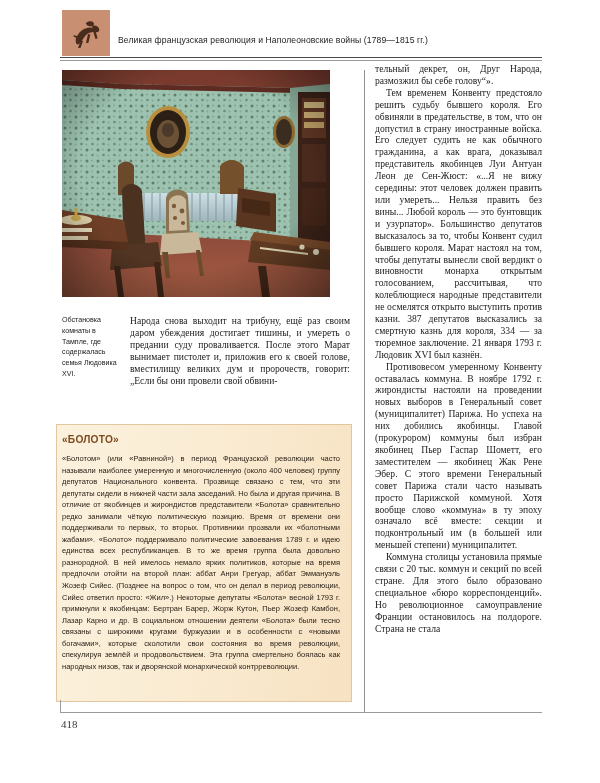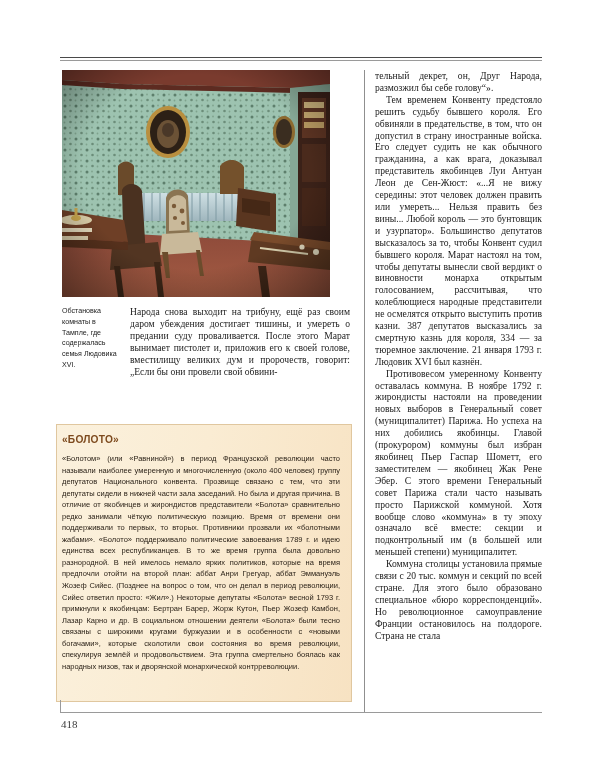--- a/index.html
+++ b/index.html
@@ -57,21 +57,21 @@
   }
 
   
   #col-left {
     position: absolute;
     left: 62px; top: 70px;
     width: 288px;
   }
   #col-right {
     position: absolute;
-    left: 375px; top: 70px;
+    left: 375px; top: 63px;
     width: 167px;
   }
   #col-divider {
     position: absolute;
     left: 364px; top: 70px;
     width: 1px; height: 642px;
     background: #8f8f8f;
   }
 
   
@@ -79,21 +79,21 @@
     position: relative;
     width: 268px; height: 227px;
     background: #3a2a22;
     overflow: hidden;
   }
   #photo svg { display: block; }
 
   
   #lead-row {
     display: flex;
-    margin-top: 9px;
+    margin-top: 18px;
   }
   #photo-caption {
     width: 62px;
     flex: 0 0 62px;
     font-family: "Liberation Sans", sans-serif;
     font-size: 7.1px;
     line-height: 10.8px;
     color: #222;
   }
   #lead-text {
@@ -162,20 +162,37 @@
     font-family: "Liberation Serif", serif;
     font-size: 11px;
     color: #3a3a3a;
   }
 </style>
 </head>
 <body>
 
 <div id="page">
 
+  <div id="runhead">
+    <div id="runhead-logo">
+      <svg width="48" height="46" viewBox="0 0 48 46" xmlns="http://www.w3.org/2000/svg">
+        <rect width="48" height="46" fill="#c98f72"></rect>
+        <g fill="#4a2c1c">
+          <path d="M14 28 C16 24 18 21 22 19 C25 17.5 28 17 31 18 C33 18.7 34 20 33 21 C31.5 22.5 29 22 27 23 C24.5 24.2 22.5 26.5 21 29 C19.8 31 18.6 33 17 34 C15.6 34.8 14.3 34.3 14 33 C13.8 31.5 13.4 29.6 14 28 Z"></path>
+          <path d="M24 13 C26 11 29 10.5 31 12 C32.4 13.1 32.2 15 30.8 15.8 C29 16.8 26.6 16.4 25.2 15.2 C24.2 14.4 23.6 13.6 24 13 Z"></path>
+          <path d="M30 16 C33 15 36 16 37 18.5 C37.8 20.5 36.6 22.4 34.6 22.2 C32.6 22 31 20 30.6 18.2 C30.4 17.3 30 16.4 30 16 Z"></path>
+          <path d="M19 30 L16 38 L18.5 38 L21 31 Z"></path>
+          <path d="M26 24 L24 33 L26.3 33 L28.4 24.6 Z"></path>
+          <path d="M31 21 L33.5 29 L35.6 28.2 L33.4 20.6 Z"></path>
+          <path d="M12 25 L18 27.5 L17.4 29.2 L11.4 26.6 Z"></path>
+        </g>
+      </svg>
+    </div>
+    <div id="runhead-title">Великая французская революция и Наполеоновские войны (1789—1815 гг.)</div>
+  </div>
   <div id="rule-top"></div>
 
   <div id="col-divider"></div>
 
   <div id="col-left">
 
     <div id="photo">
       <svg width="268" height="227" viewBox="0 0 268 227" xmlns="http://www.w3.org/2000/svg">
         <defs>
           <pattern id="wall" width="11" height="11" patternUnits="userSpaceOnUse">

